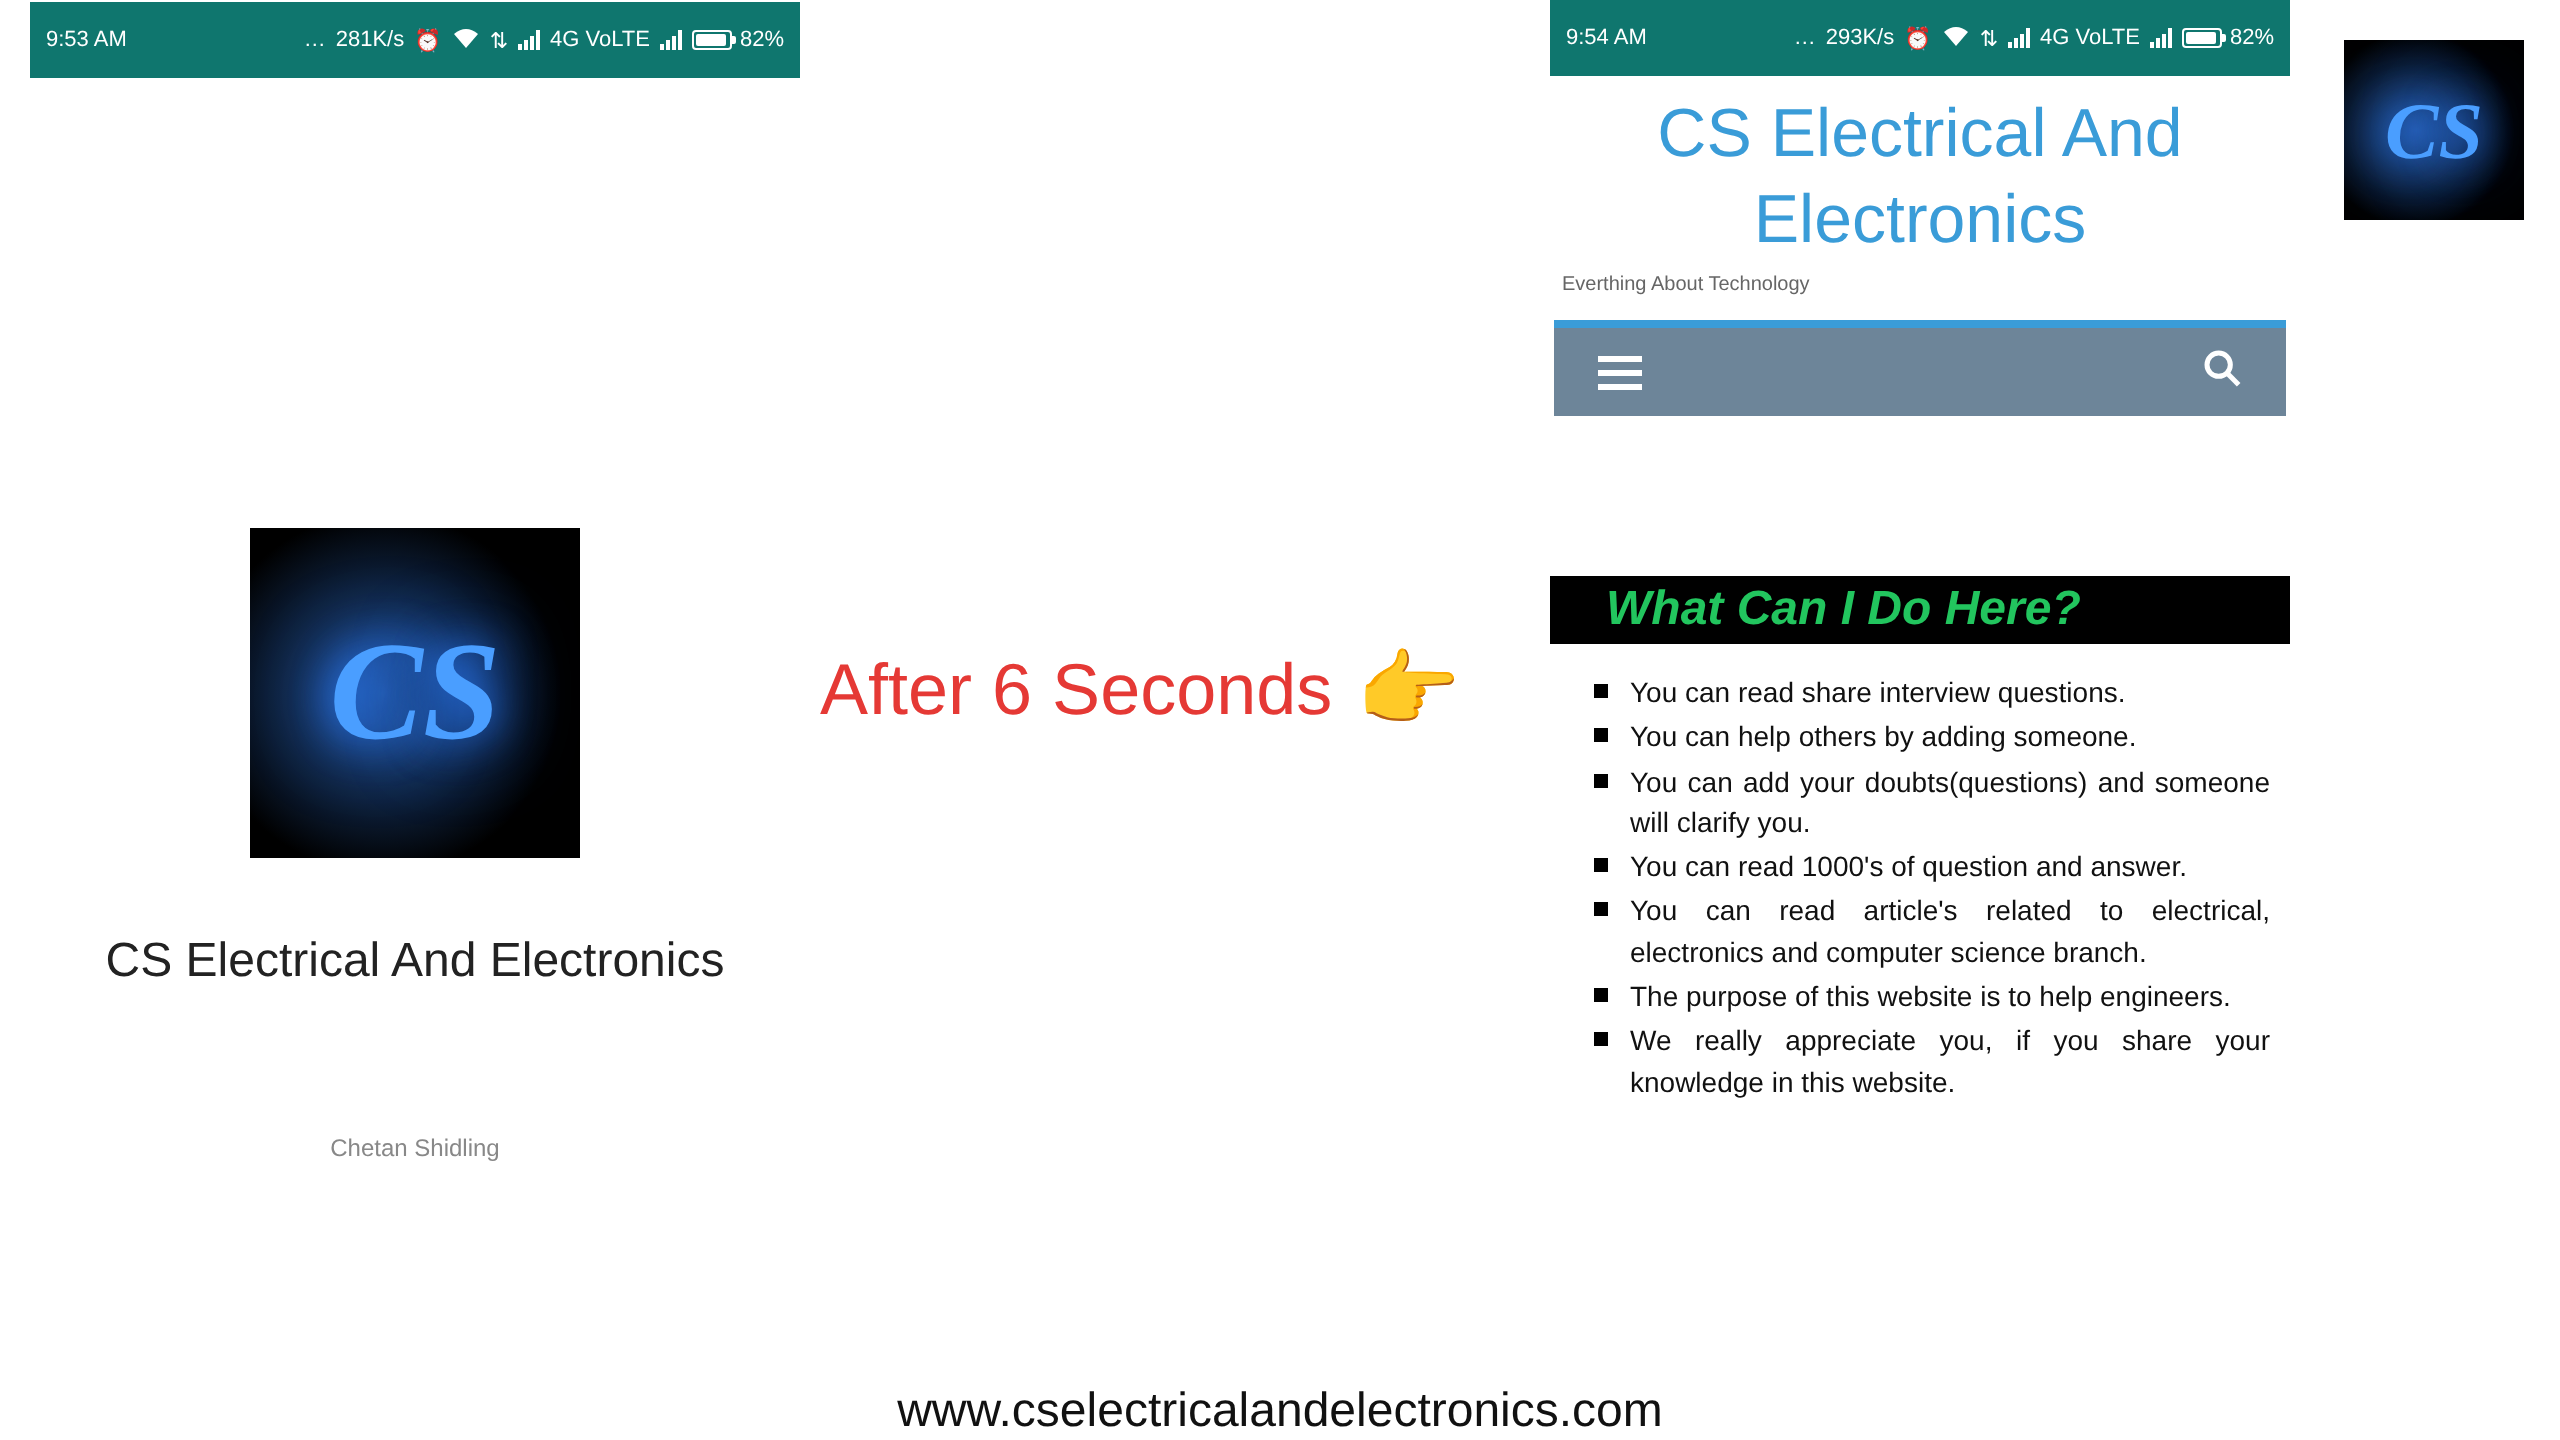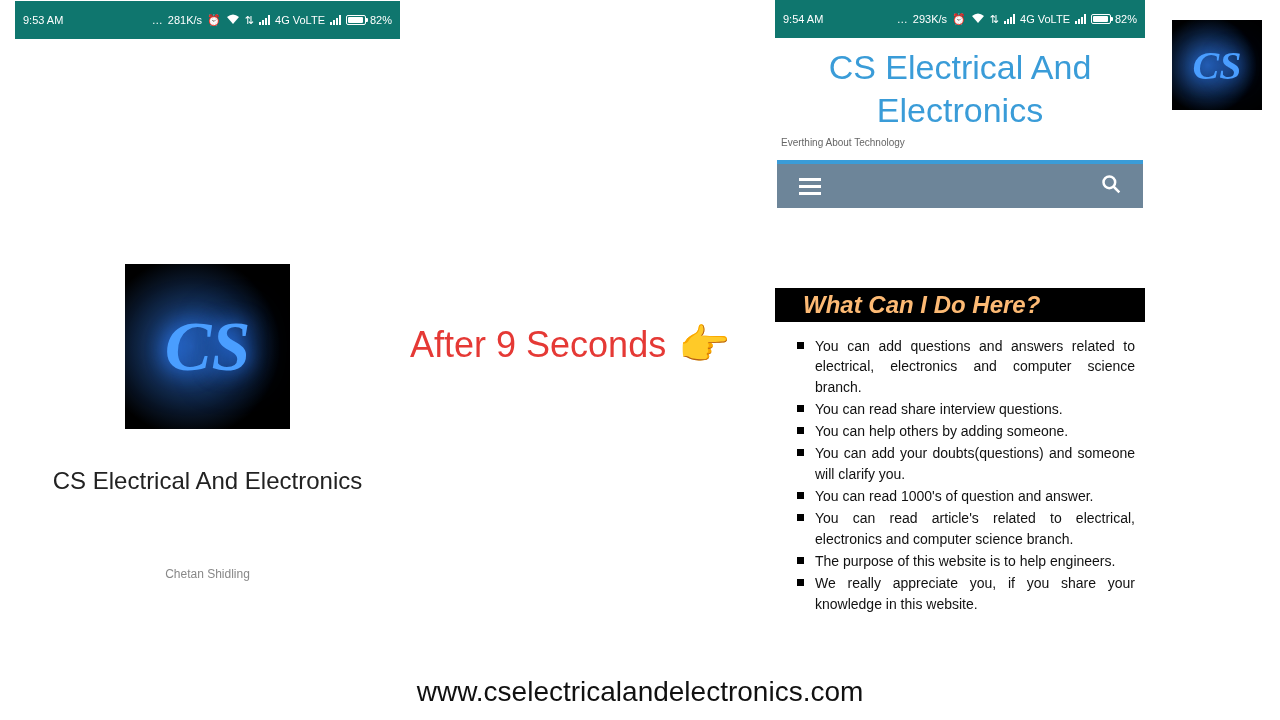--- a/index.html
+++ b/index.html
@@ -141,21 +141,21 @@
       height: 3px;
       background: #fff;
     }
     .search-icon-svg {
       width: 20px;
       height: 20px;
     }
     
     .section-header {
       background: #000;
-      color: #fdba74;
+      color: #22c55e;
       font-size: 24px;
       font-weight: bold;
       font-style: italic;
       padding: 3px 8px 3px 28px;
       margin: 80px 0 14px 0;
     }
     .bullet-list {
       list-style: none;
       padding: 0 10px 0 22px;
     }
@@ -195,24 +195,24 @@
     .small-logo {
       position: absolute;
       right: 18px;
       top: 20px;
       width: 90px;
       height: 90px;
     }
     .small-logo .logo-cs { font-size: 40px; }
     .footer-url {
       position: absolute;
-      bottom: 12px;
+      bottom: 0;
       left: 50%;
       transform: translateX(-50%);
-      font-size: 28px;
+      font-size: 24px;
       color: #111;
     }
     .signal-bars {
       display: inline-flex;
       align-items: flex-end;
       gap: 1px;
       height: 10px;
     }
     .signal-bars span {
       width: 2px;
@@ -265,21 +265,21 @@
   <div class="splash-content">
     <div class="logo-box">
       <div class="logo-cs">CS</div>
     </div>
     <div class="splash-title">CS Electrical And Electronics</div>
     <div class="splash-author">Chetan Shidling</div>
   </div>
 </div>
 
 <div class="annotation">
-  <span>After 9 Seconds</span>
+  <span>After 6 Seconds</span>
   <span class="pointing-hand">👉</span>
 </div>
 
 <div class="phone phone-right">
   <div class="status-bar">
     <div class="status-left">
       <span>9:54 AM</span>
     </div>
     <div class="status-right">
       <span>…</span>
@@ -322,21 +322,20 @@
     </div>
     <div>
       <svg class="search-icon-svg" viewBox="0 0 24 24" fill="none" stroke="#fff" stroke-width="3">
         <circle cx="10" cy="10" r="7"></circle>
           <line x1="15" y1="15" x2="22" y2="22"></line>
       </svg>
     </div>
   </div>
   <div class="section-header">What Can I Do Here?</div>
   <ul class="bullet-list">
-    <li>You can add questions and answers related to electrical, electronics and computer science branch.</li>
     <li>You can read share interview questions.</li>
     <li>You can help others by adding someone.</li>
     <li>You can add your doubts(questions) and someone will clarify you.</li>
     <li>You can read 1000's of question and answer.</li>
     <li>You can read article's related to electrical, electronics and computer science branch.</li>
     <li>The purpose of this website is to help engineers.</li>
     <li>We really appreciate you, if you share your knowledge in this website.</li>
   </ul>
 </div>
 

